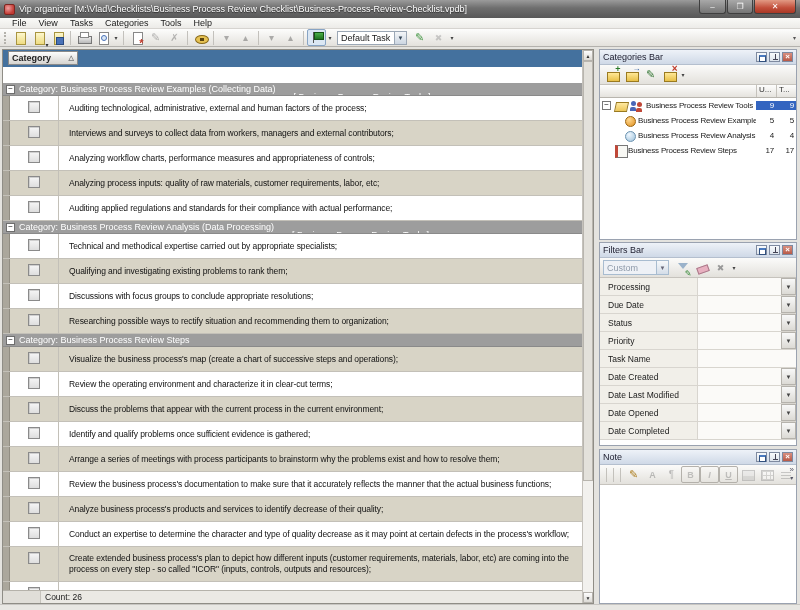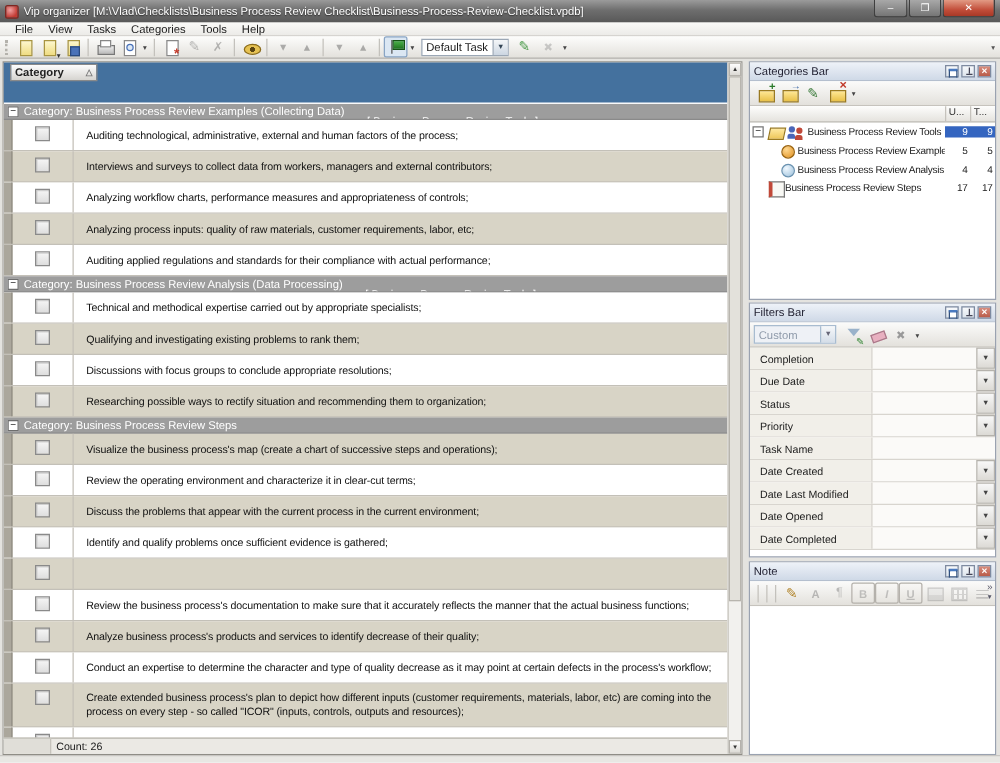--- a/index.html
+++ b/index.html
@@ -77,21 +77,21 @@
   .i-underline::before { content:"U"; text-decoration:underline; font-weight:bold; font-size:9px; color:#777; }
   .i-insert-image::before { content:""; position:absolute; left:2px; top:3px; width:11px; height:9px; border:1px solid #888;
     background:linear-gradient(#cde2f0 55%,#9ac87a 55%); }
   .i-insert-table::before { content:""; position:absolute; left:2px; top:3px; width:11px; height:9px; border:1px solid #888;
     background:repeating-linear-gradient(90deg,#aaa 0 1px,transparent 1px 4px),repeating-linear-gradient(0deg,#aaa 0 1px,transparent 1px 4px),#fff; }
   .i-bullet-list::before { content:""; position:absolute; left:3px; top:4px; width:10px; height:8px;
     background:repeating-linear-gradient(0deg,#888 0 1px,transparent 1px 3px); }
 
   
   .main { position:absolute; left:2px; top:49px; width:592px; height:555px; border:1px solid #8f8d86; background:#fff; }
-  .gband { position:absolute; left:0; top:0; right:11px; height:32px; background:#44719e; padding:1px 0 0 5px; }
+  .gband { position:absolute; left:0; top:0; right:11px; height:17px; background:#44719e; padding:1px 0 0 5px; }
   .gbtn { display:inline-flex; align-items:center; width:70px; height:14px; background:linear-gradient(#fdfdfd,#d6d4d0);
     border:1px solid #8a8a8a; padding:0 3px; font-weight:bold; font-size:9px; color:#222; }
   .gbtn .sort { margin-left:auto; font-size:7px; color:#777; }
   .chdr { position:absolute; left:0; top:17px; right:11px; height:16px; background:linear-gradient(#fdfdfc,#e5e3de);
     border-bottom:1px solid #a8a59e; display:flex; font-weight:bold; font-size:9px; }
   .ch-done { width:56px; border-right:1px solid #c5c2bc; display:flex; align-items:center; justify-content:center; }
   .ch-name { flex:1; display:flex; align-items:center; justify-content:center; }
   .rows { position:absolute; left:0; top:33px; right:11px; height:509px; overflow:hidden; background:#fff; }
   .cat-row { height:13px; background:#9d9d9d; border-bottom:1px solid #8a8a8a; color:#fff; display:flex; align-items:center;
     padding-left:3px; font-size:9px; line-height:11px; white-space:nowrap; overflow:hidden; }
@@ -381,20 +381,21 @@
         <span class="dcell">
           <span class="cb"></span>
         </span>
         <span class="ncell">Identify and qualify problems once sufficient evidence is gathered;</span>
       </div>
       <div class="task-row alt">
         <span class="gut"></span>
         <span class="dcell">
           <span class="cb"></span>
         </span>
+        <span class="ncell">Arrange a series of meetings with process participants to brainstorm why the problems exist and how to resolve them;</span>
       </div>
       <div class="task-row">
         <span class="gut"></span>
         <span class="dcell">
           <span class="cb"></span>
         </span>
         <span class="ncell">Review the business process's documentation to make sure that it accurately reflects the manner that the actual business functions;</span>
       </div>
       <div class="task-row alt">
         <span class="gut"></span>
@@ -521,21 +522,21 @@
       <span class="tbtn">
         <span class="ic i-filter-clear"></span>
       </span>
       <span class="tbtn">
         <span class="ic i-filter-delete"></span>
       </span>
       <span class="tdd">▾</span>
     </div>
   <div id="filt-rows">
       <div class="frow">
-        <span class="flabel">Completion</span>
+        <span class="flabel">Processing</span>
         <span class="fval"></span>
         <span class="fdd">▼</span>
       </div>
       <div class="frow">
         <span class="flabel">Due Date</span>
         <span class="fval"></span>
         <span class="fdd">▼</span>
       </div>
       <div class="frow">
         <span class="flabel">Status</span>

